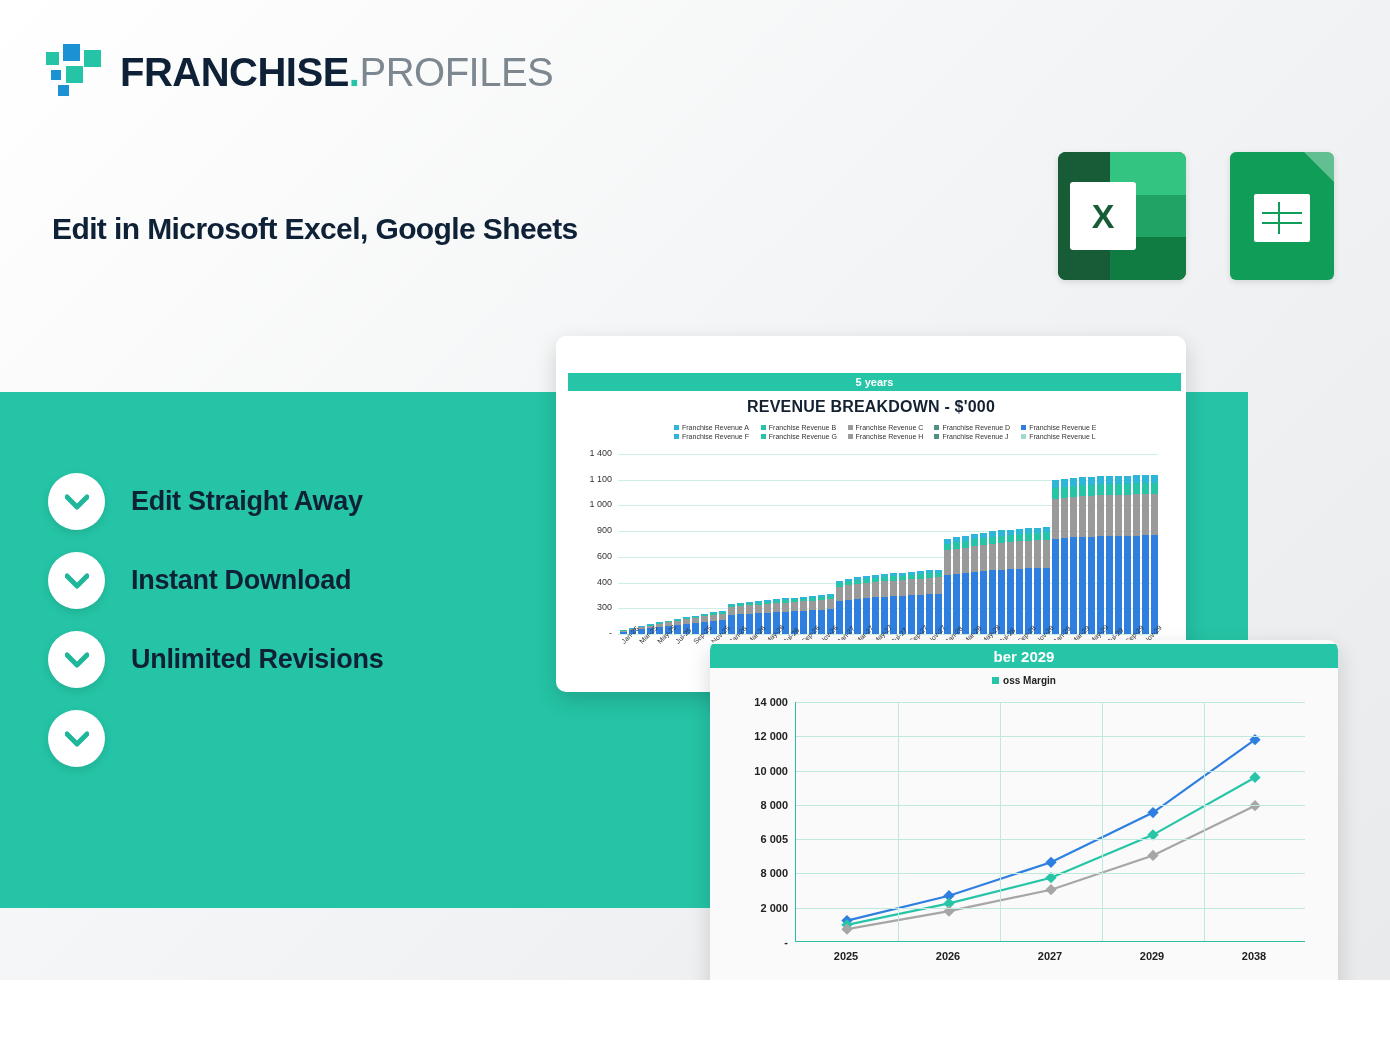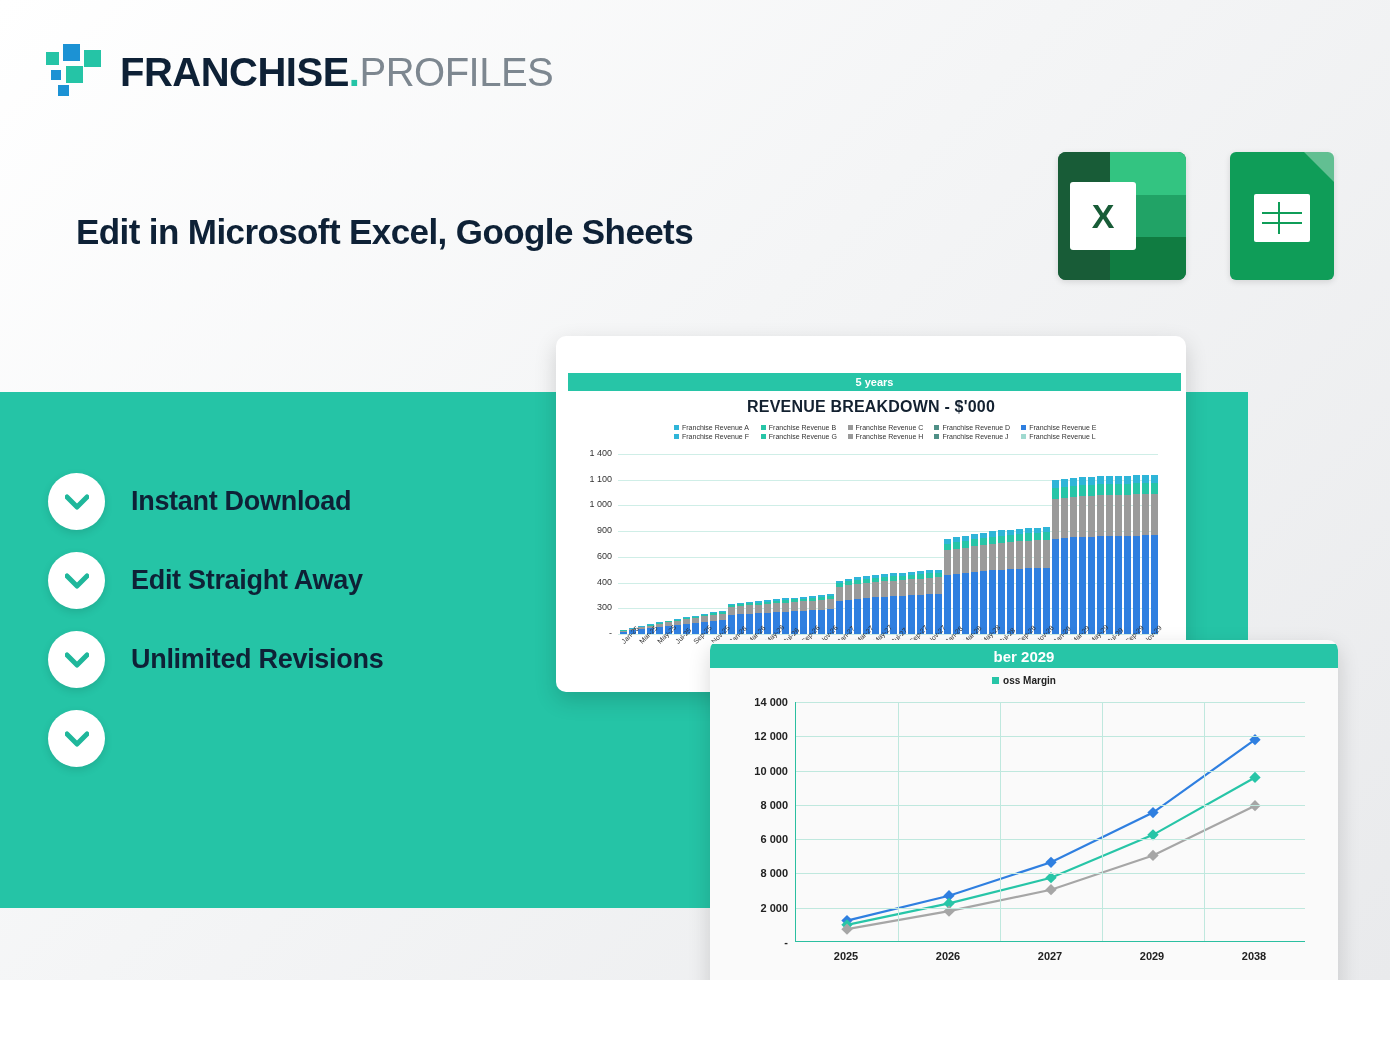--- a/index.html
+++ b/index.html
@@ -45,22 +45,22 @@
     font-size: 40px; letter-spacing: -0.5px; white-space: nowrap;
     font-family: "Liberation Sans", sans-serif;
   }
   .logo-text .b { font-weight: bold; color: #0e2136; }
   .logo-text .dot { font-weight: bold; color: #25c4a6; }
   .logo-text .l { font-weight: normal; color: #7d8790; }
 
   
   .headline {
     position: absolute; left: 52px; top: 212px;
-    font-size: 35px; font-weight: bold; color: #0e2136;
-    letter-spacing: -0.6px; white-space: nowrap; margin-left: 24px;
+    font-size: 30px; font-weight: bold; color: #0e2136;
+    letter-spacing: -0.6px; white-space: nowrap;
   }
 
   
   .app-icons { position: absolute; right: 56px; top: 152px; display: flex; gap: 44px; }
   .excel-icon {
     position: relative; width: 128px; height: 128px;
     border-radius: 8px; overflow: hidden; background: #1d6f42;
     box-shadow: 0 2px 6px rgba(0,0,0,0.12);
   }
   .excel-icon .x-left { position:absolute; left:0; top:0; width:52px; height:128px; background:#185c37; }
@@ -227,29 +227,29 @@
     </div>
   </div>
 
   <div class="features">
     <div class="feature">
       <span class="chev">
         <svg width="24" height="16" viewBox="0 0 24 16">
             <path d="M2 3 L12 13 L22 3" fill="none" stroke="#1fb79b" stroke-width="5" stroke-linecap="round" stroke-linejoin="round"></path>
           </svg>
       </span>
-      <span class="flabel">Instant Download</span>
+      <span class="flabel">Edit Straight Away</span>
     </div>
     <div class="feature">
       <span class="chev">
         <svg width="24" height="16" viewBox="0 0 24 16">
             <path d="M2 3 L12 13 L22 3" fill="none" stroke="#1fb79b" stroke-width="5" stroke-linecap="round" stroke-linejoin="round"></path>
           </svg>
       </span>
-      <span class="flabel">Edit Straight Away</span>
+      <span class="flabel">Instant Download</span>
     </div>
     <div class="feature">
       <span class="chev">
         <svg width="24" height="16" viewBox="0 0 24 16">
             <path d="M2 3 L12 13 L22 3" fill="none" stroke="#1fb79b" stroke-width="5" stroke-linecap="round" stroke-linejoin="round"></path>
           </svg>
       </span>
       <span class="flabel">Unlimited Revisions</span>
     </div>
     <div class="feature">
@@ -726,21 +726,21 @@
       <span class="li">
         <span class="sw" style="background:#27c5a7"></span>
         <span>oss Margin</span>
       </span>
     </div>
     <div class="pf-ylabels" id="pf-ylabels">
         <span style="top: 7px;">14 000</span>
         <span style="top: 41.2857px;">12 000</span>
         <span style="top: 75.5714px;">10 000</span>
         <span style="top: 109.857px;">8 000</span>
-        <span style="top: 144.143px;">6 000</span>
+        <span style="top: 144.143px;">6 005</span>
         <span style="top: 178.429px;">8 000</span>
         <span style="top: 212.714px;">2 000</span>
         <span style="top: 247px;">-</span>
       </div>
     <div class="pf-chartbox" id="pf-chartbox">
       <svg id="pf-svg" width="510" height="240" viewBox="0 0 510 240" style="position:absolute;left:0;top:0">
           <path d="M51 218.57142857142856 L153 193.71428571428572 L255 160.28571428571428 L357 110.57142857142858 L459 37.71428571428572 " fill="none" stroke="#2f7fe0" stroke-width="2.2"></path>
           <rect x="47" y="214.57142857142856" width="8" height="8" fill="#2f7fe0" transform="rotate(45 51 218.57142857142856)"></rect>
           <rect x="149" y="189.71428571428572" width="8" height="8" fill="#2f7fe0" transform="rotate(45 153 193.71428571428572)"></rect>
           <rect x="251" y="156.28571428571428" width="8" height="8" fill="#2f7fe0" transform="rotate(45 255 160.28571428571428)"></rect>

